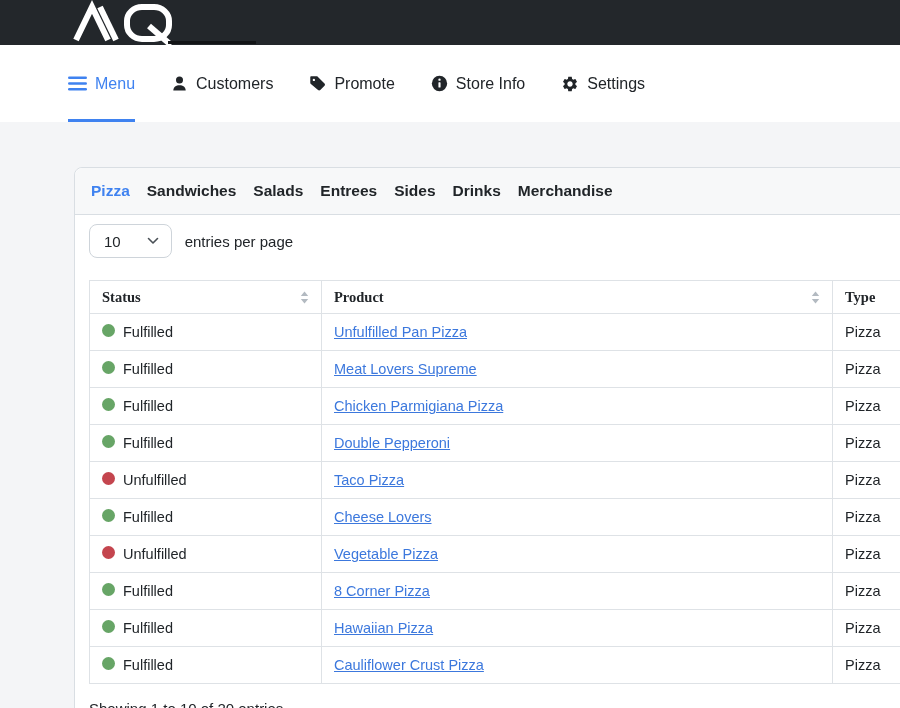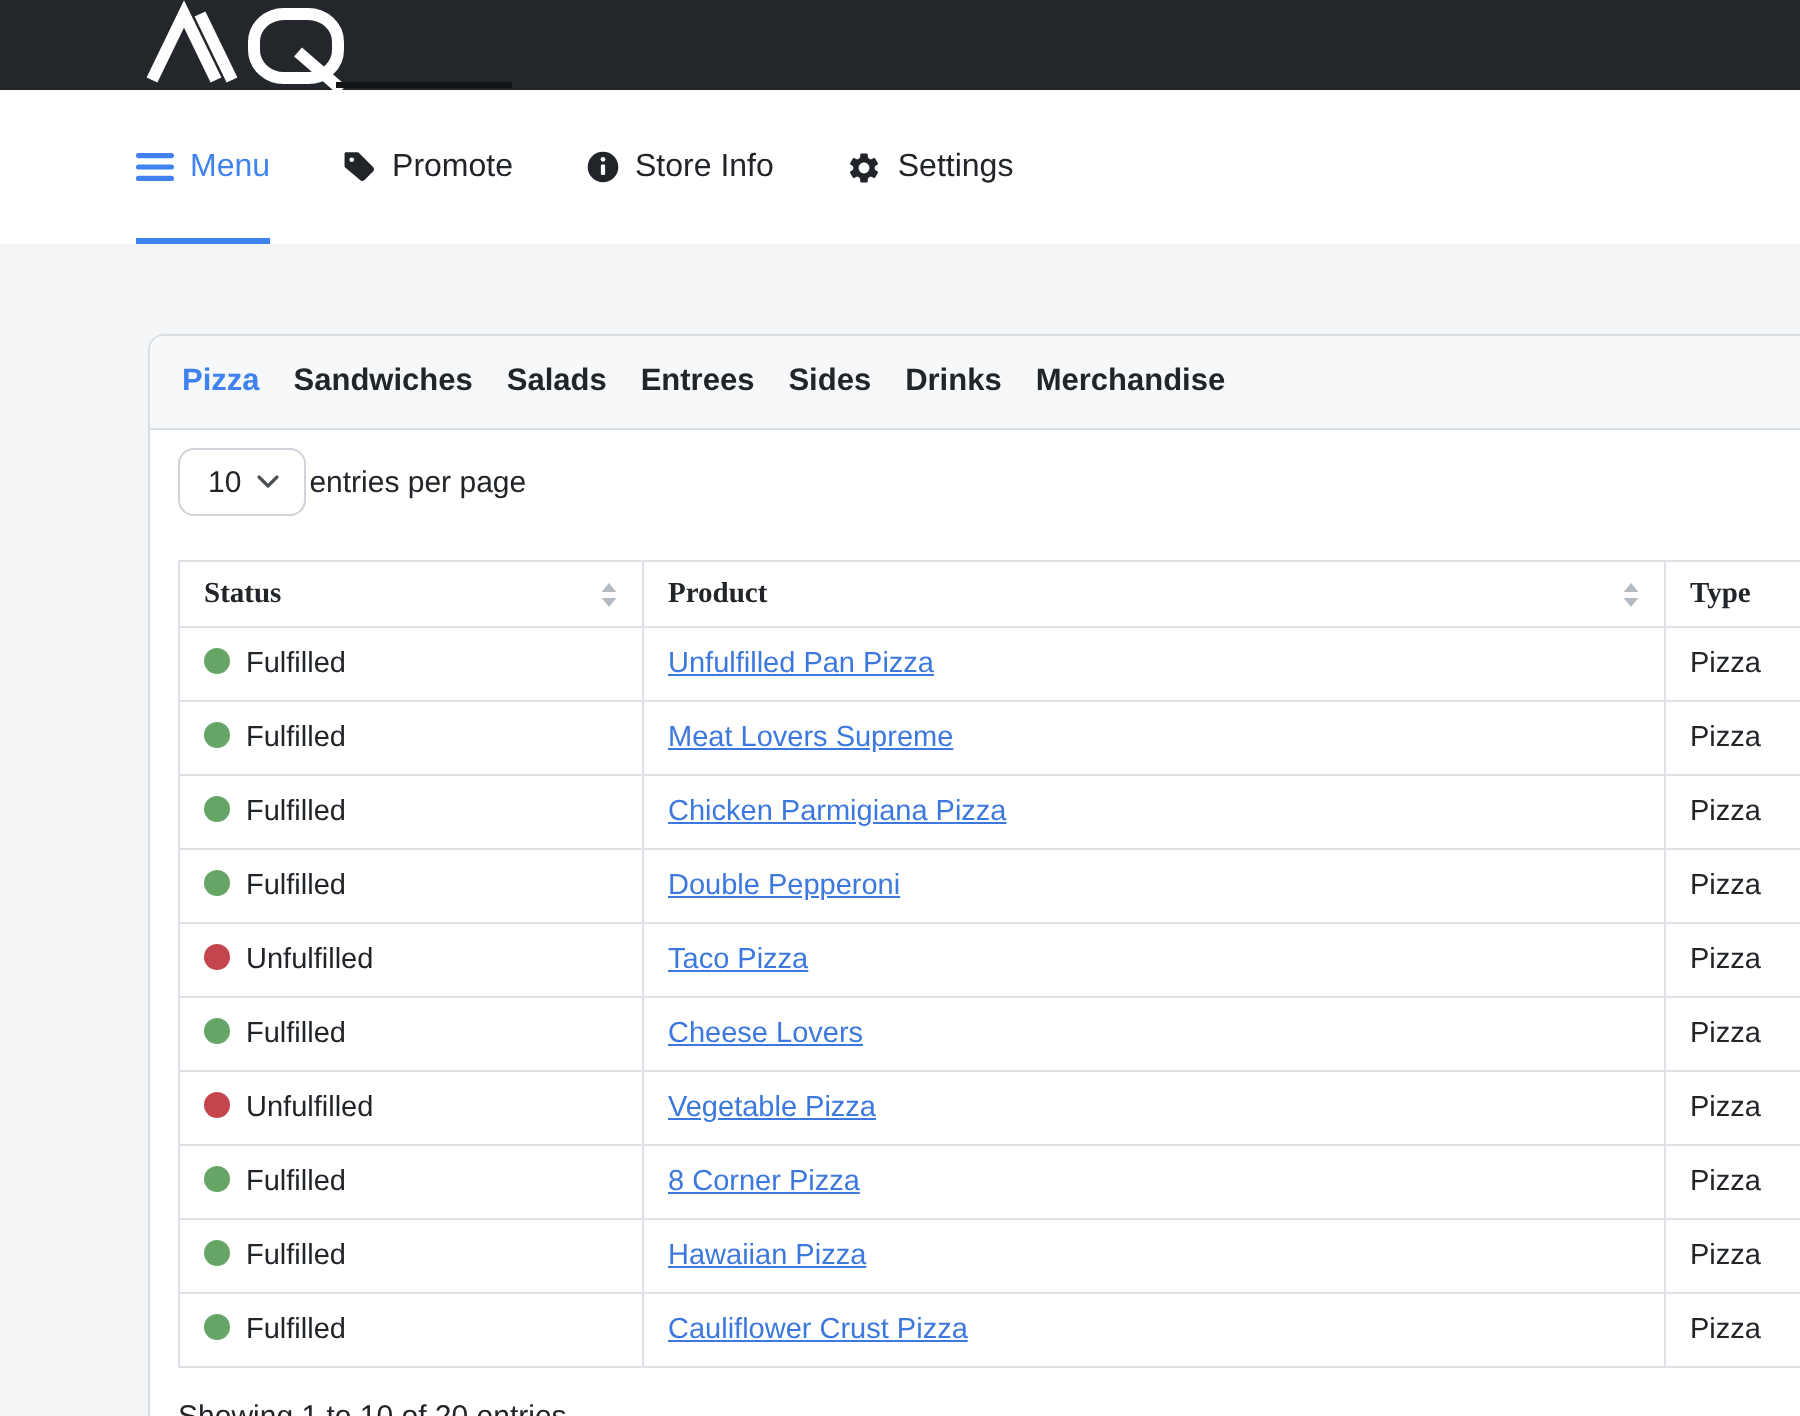--- a/index.html
+++ b/index.html
@@ -26,24 +26,24 @@
   .nav-item.active svg{fill:var(--accent);}
   
   .page{padding:45px 0 0 74px;}
   .card{background:#fff;border:1px solid var(--border);border-radius:8px;width:1060px;height:780px;}
   .card-tabs{background:#f7f8f9;border-bottom:1px solid var(--border);border-radius:8px 8px 0 0;
     display:flex;gap:17px;padding:14px 16px;align-items:center;}
   .tab{font-weight:700;font-size:15.5px;cursor:pointer;white-space:nowrap;}
   .tab.active{color:var(--accent);}
   .card-body{padding:9px 16px 20px 14px;}
   .entries-row{display:flex;align-items:center;}
-  .select{display:inline-flex;align-items:center;gap:7px;height:34px;padding:0 12px 0 14px;
+  .select{display:inline-flex;align-items:center;gap:26px;height:34px;padding:0 12px 0 14px;
     border:1px solid #ced4da;border-radius:8px;background:#fff;font-size:15px;cursor:pointer;}
   .select svg{stroke:#4a5056;display:block;}
-  .entries-label{margin-left:2px;font-size:15px;}
+  .entries-label{margin-left:13px;font-size:15px;}
   
   table{border-collapse:collapse;margin-top:22px;table-layout:fixed;width:923px;}
   th,td{border:1px solid var(--tblborder);text-align:left;vertical-align:middle;}
   th{font-size:14.5px;font-weight:700;height:33px;padding:0 12px;font-family:Liberation Serif, serif;}
   td{font-size:14.5px;height:37px;padding:0 12px;}
   .th-inner{display:flex;justify-content:space-between;align-items:center;}
   .sort-icon svg{fill:var(--muted);display:block;}
   .status-cell{display:flex;gap:8px;}
   .dot{width:13px;height:13px;border-radius:50%;flex:0 0 auto;}
   .dot.green{background:var(--green);}
@@ -73,20 +73,29 @@
     <rect x="0" y="0.5" width="19" height="2.6" rx="1.3"></rect>
     <rect x="0" y="6.2" width="19" height="2.6" rx="1.3"></rect>
     <rect x="0" y="11.9" width="19" height="2.6" rx="1.3"></rect>
   </svg>
       </span>
     <span class="nav-label">Menu</span>
   </div>
     <div class="nav-item">
     <span class="nav-icon">
         <svg width="17" height="17" viewBox="0 0 16 16">
+    <circle cx="8" cy="4.6" r="3.3"></circle>
+    <path d="M2.2 14.6c0-3.2 2.6-4.9 5.8-4.9s5.8 1.7 5.8 4.9z"></path>
+  </svg>
+      </span>
+    <span class="nav-label">Customers</span>
+  </div>
+    <div class="nav-item">
+    <span class="nav-icon">
+        <svg width="17" height="17" viewBox="0 0 16 16">
     <path d="M1.2 1.8c0-.4.3-.7.7-.7h5.3c.3 0 .6.1.8.3l6.6 6.6c.6.6.6 1.5 0 2.1l-4 4c-.6.6-1.5.6-2.1 0L1.5 8.2a1.1 1.1 0 0 1-.3-.8z"></path>
     <circle cx="4.6" cy="4.6" r="1.1" fill="#fff"></circle>
   </svg>
       </span>
     <span class="nav-label">Promote</span>
   </div>
     <div class="nav-item">
     <span class="nav-icon">
         <svg width="17" height="17" viewBox="0 0 16 16">
     <circle cx="8" cy="8" r="7.2"></circle>

